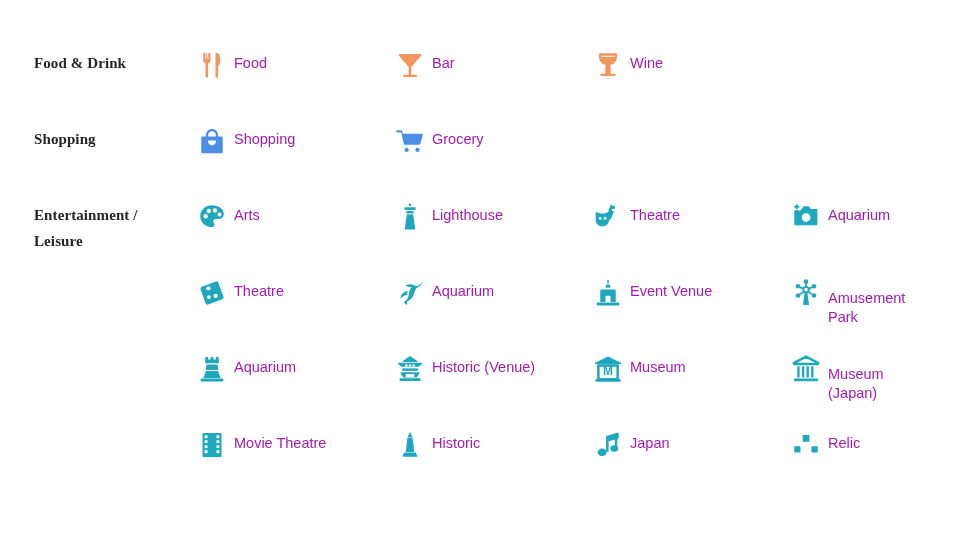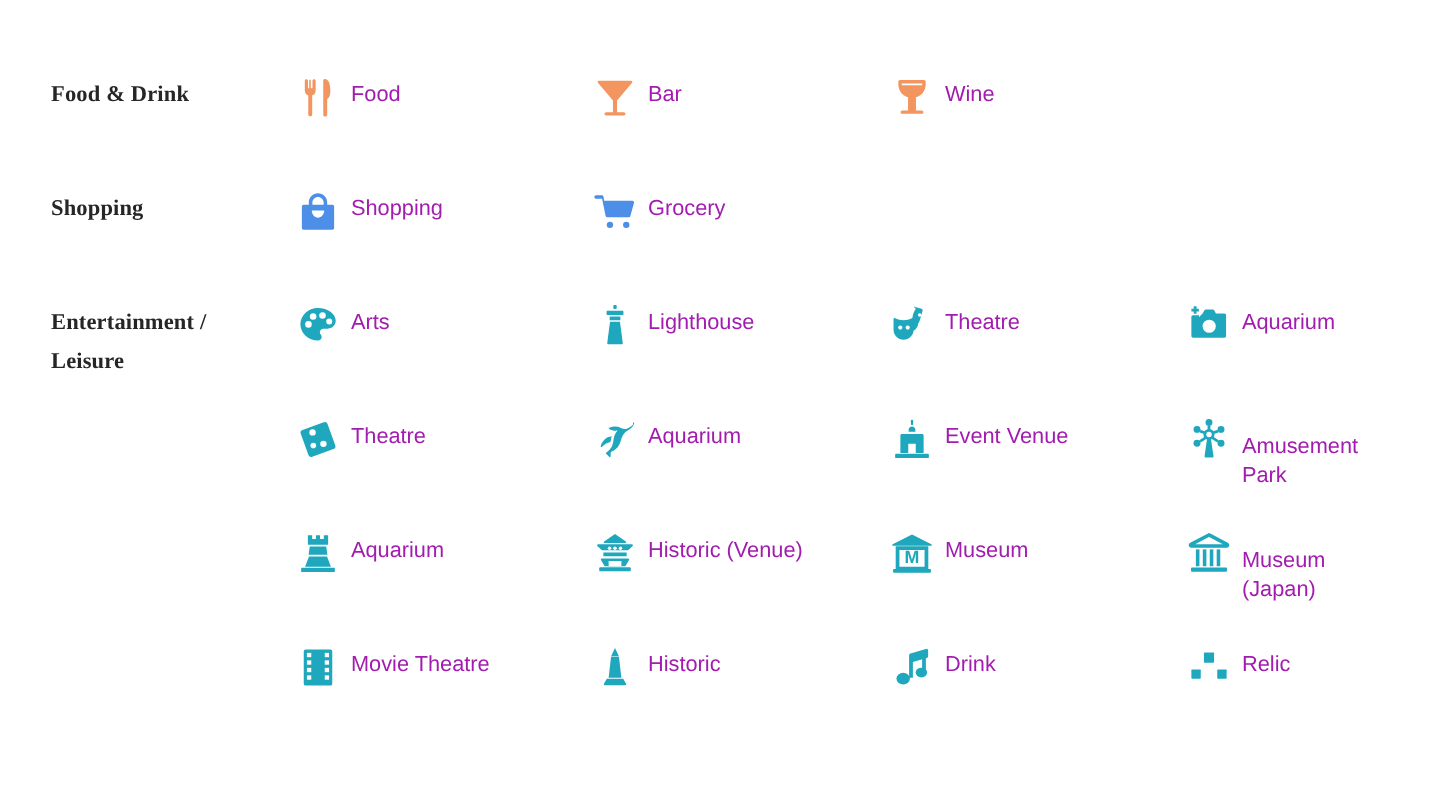--- a/index.html
+++ b/index.html
@@ -348,21 +348,21 @@
 
       <div class="item">
         <span class="ico">
           <svg width="30" height="30" viewBox="0 0 24 24" fill="#1FA7BE">
             <path d="M19.4 2.1c.6-.2 1.2.25 1.2.88v3.0c0 .45-.3.83-.72.95l-7.4 2.1v8.1c0 .1-.01.2-.03.3h-2.0V5.55c0-.45.3-.84.73-.96L19.4 2.1z"></path>
             <ellipse cx="7.3" cy="17.9" rx="3.6" ry="3.1"></ellipse>
             <ellipse cx="17.0" cy="14.7" rx="3.05" ry="2.6"></ellipse>
             <path d="M19.4 4.9v9.0h-2.0V5.5l2.0-.6z"></path>
           </svg>
         </span>
-        <span class="item-label">Drink</span>
+        <span class="item-label">Japan</span>
       </div>
 
       <div class="item">
         <span class="ico">
           <svg width="30" height="30" viewBox="0 0 24 24" fill="#1FA7BE">
             <rect x="9.3" y="4.0" width="5.4" height="5.4" rx="0.4"></rect>
             <rect x="2.6" y="13.0" width="5.0" height="5.0" rx="0.4"></rect>
             <rect x="16.4" y="13.0" width="5.0" height="5.0" rx="0.4"></rect>
           </svg>
         </span>

